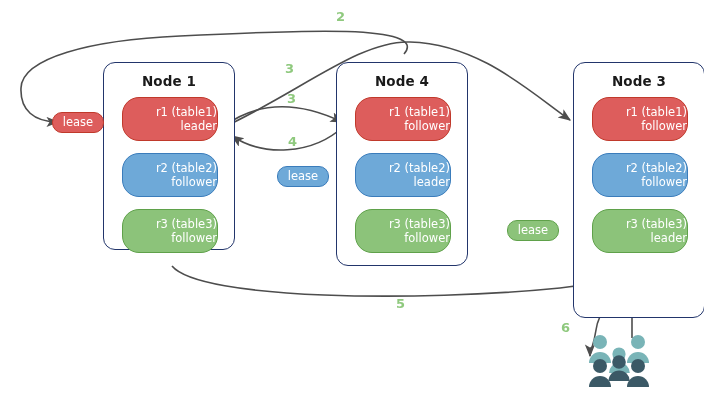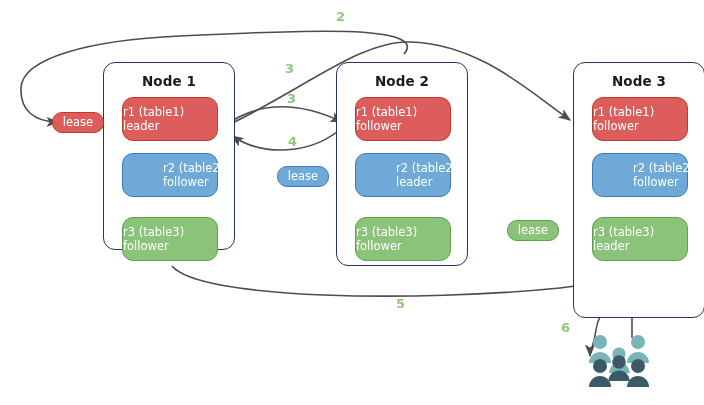--- a/index.html
+++ b/index.html
@@ -40,34 +40,34 @@
     font-size: 13.5px;
     font-weight: bold;
     color: #1a1a1a;
     letter-spacing: .1px;
   }
 
   
   .replica {
     position: absolute;
     box-sizing: border-box;
-    border-radius: 11px;
+    border-radius: 17px;
     display: flex;
     flex-direction: column;
-    align-items: flex-start;
+    align-items: flex-end;
     justify-content: center;
     color: #ffffff;
     font-size: 11.5px;
     line-height: 14.5px;
     text-align: center;
   }
   .replica .ln { display: block; white-space: nowrap; }
   .rep-red   { background: #dd5d5c; border: 1.3px solid #c0392b; }
   .rep-blue  { background: #6ea9d8; border: 1.3px solid #3a7cbb; padding-left: 40px; }
-  .rep-green { background: #8cc37a; border: 1.3px solid #5fa14a; margin-top: 8px; }
+  .rep-green { background: #8cc37a; border: 1.3px solid #5fa14a; }
 
   
   .lease {
     position: absolute;
     box-sizing: border-box;
     border-radius: 10px;
     display: flex;
     align-items: center;
     justify-content: center;
     color: #ffffff;
@@ -141,21 +141,21 @@
       <span class="ln">r2 (table2)</span>
       <span class="ln">follower</span>
     </div>
     <div class="replica rep-green" style="left:18px; top:146px; width:96px; height:44px;">
       <span class="ln">r3 (table3)</span>
       <span class="ln">follower</span>
     </div>
   </div>
 
   <div class="node-box" style="left:336px; top:62px; width:132px; height:204px;">
-    <div class="node-title">Node 2</div>
+    <div class="node-title">Node 4</div>
     <div class="replica rep-red" style="left:18px; top:34px; width:96px; height:44px;">
       <span class="ln">r1 (table1)</span>
       <span class="ln">follower</span>
     </div>
     <div class="replica rep-blue" style="left:18px; top:90px; width:96px; height:44px;">
       <span class="ln">r2 (table2)</span>
       <span class="ln">leader</span>
     </div>
     <div class="replica rep-green" style="left:18px; top:146px; width:96px; height:44px;">
       <span class="ln">r3 (table3)</span>

